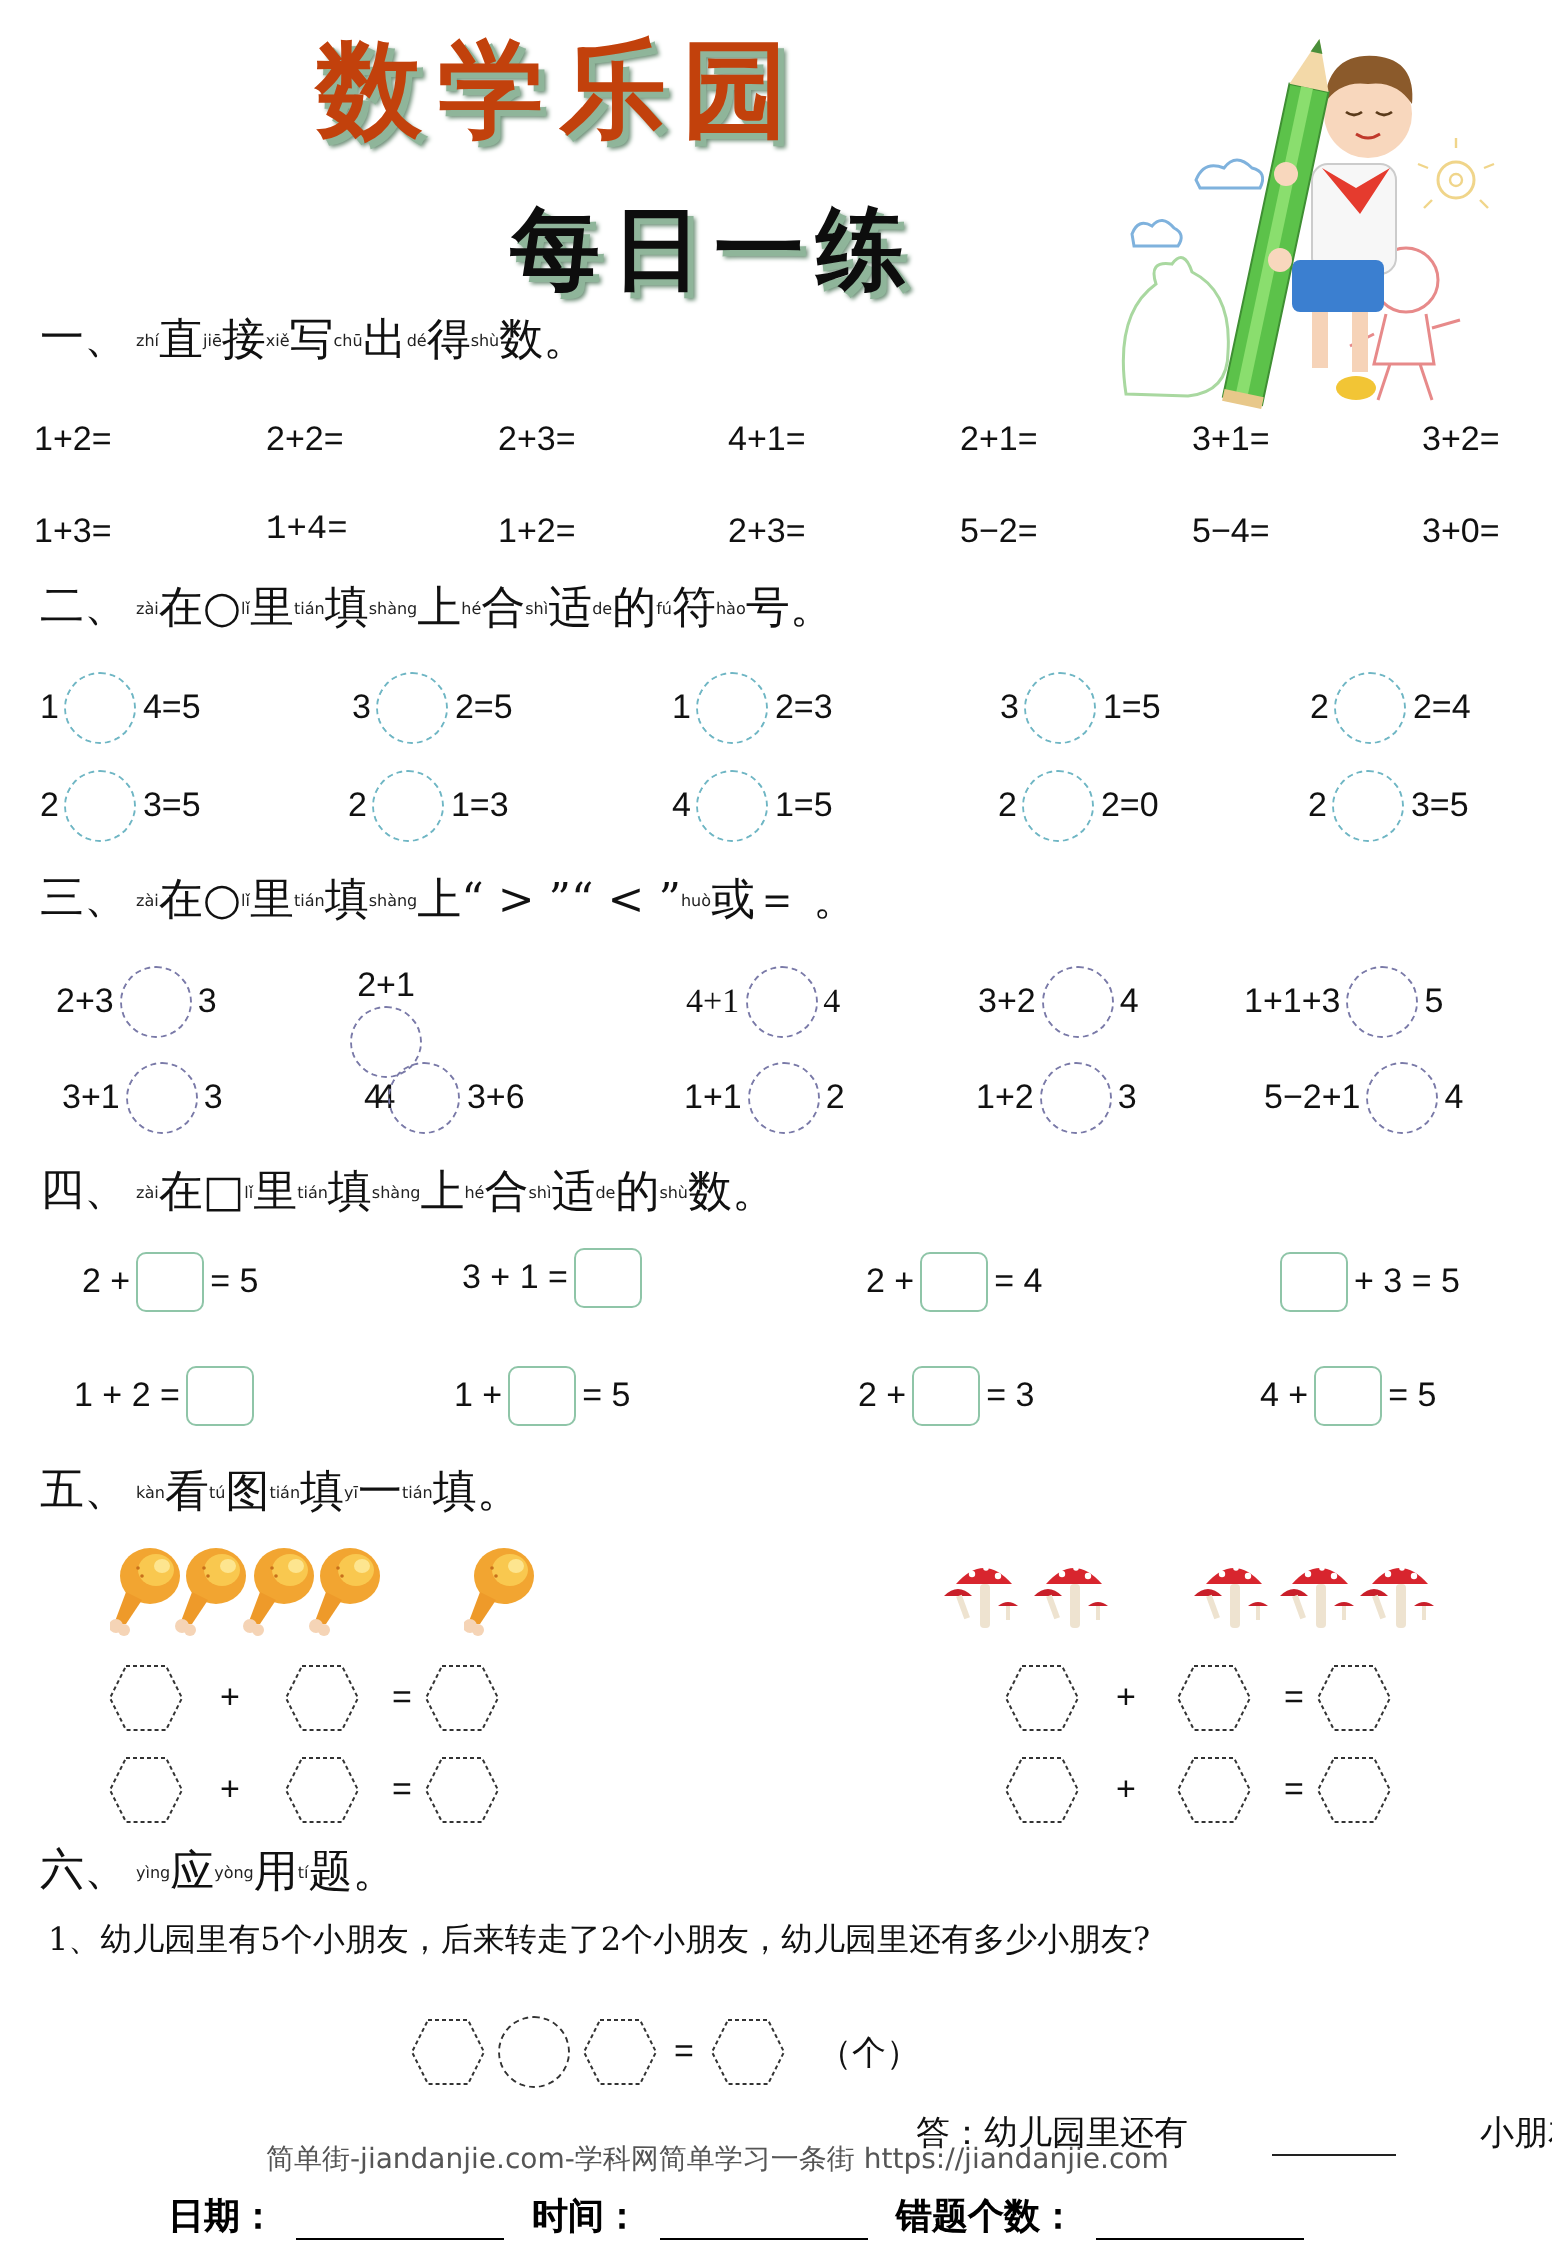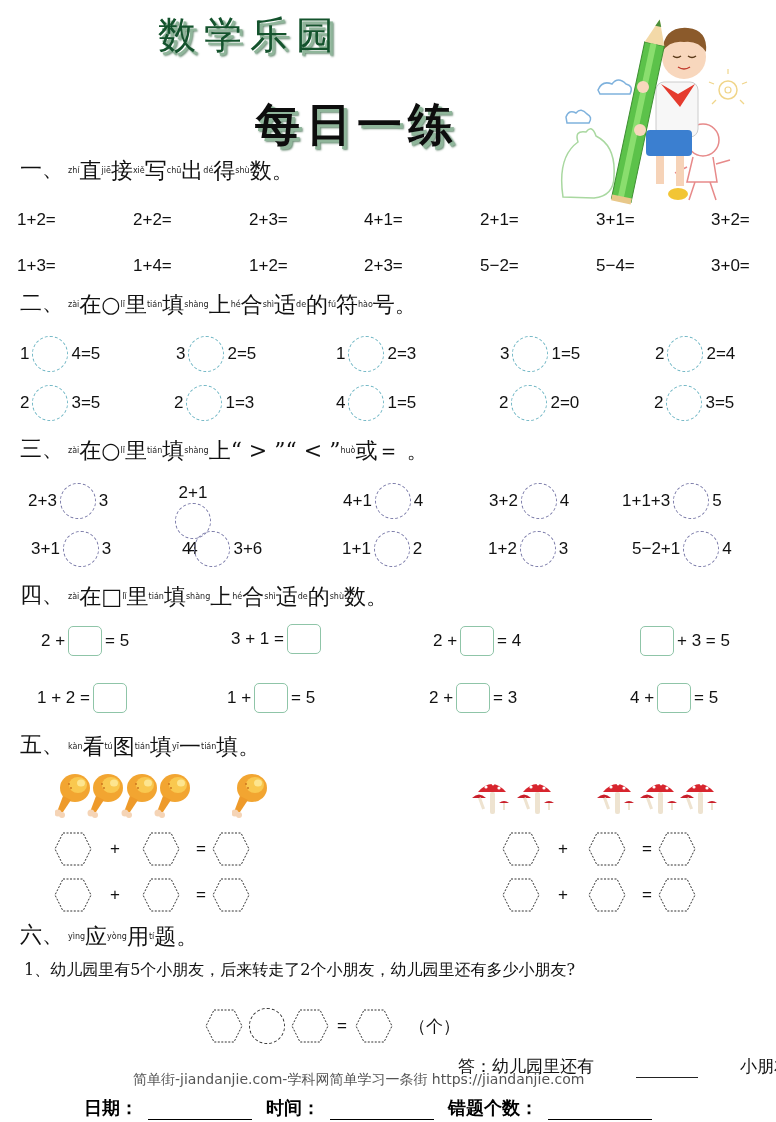--- a/index.html
+++ b/index.html
@@ -4,22 +4,22 @@
 <style>
   * { box-sizing: border-box; margin: 0; padding: 0; }
   html, body { width: 776px; height: 1122px; background: #ffffff; overflow: hidden; }
   body { position: relative; font-family: "DejaVu Sans", sans-serif; color: #111; }
 
   .abs { position: absolute; }
 
   
   .title-main {
     position: absolute; left: 158px; top: 10px;
-    font-family: "DejaVu Serif", serif; font-weight: 400; font-size: 38px; letter-spacing: 8px;
-    color: #14532d;
+    font-family: "DejaVu Serif", serif; font-weight: 700; font-size: 53px; letter-spacing: 8px;
+    color: #c2410c;
     text-shadow: 3px 3px 0 #8fb59a, 4px 4px 2px #6e8f78;
   }
   .title-sub {
     position: absolute; left: 255px; top: 95px;
     font-family: "DejaVu Serif", serif; font-weight: 900; font-size: 45px; letter-spacing: 6px;
     color: #0d0d0d;
     text-shadow: 3px 3px 0 #8fb59a, 4px 4px 2px #6e8f78;
   }
 
   
@@ -139,21 +139,21 @@
 <div>
   <span class="eq" style="left:17px; top:210px;">1+2=</span>
   <span class="eq" style="left:133px; top:210px;">2+2=</span>
   <span class="eq" style="left:249px; top:210px;">2+3=</span>
   <span class="eq" style="left:364px; top:210px;">4+1=</span>
   <span class="eq" style="left:480px; top:210px;">2+1=</span>
   <span class="eq" style="left:596px; top:210px;">3+1=</span>
   <span class="eq" style="left:711px; top:210px;">3+2=</span>
 
   <span class="eq" style="left:17px; top:256px;">1+3=</span>
-  <span class="eq" style="left:133px; top:256px;">1+4=</span>
+  <span class="eq" style="left:133px; top:256px;font-family:Liberation Mono, monospace;">1+4=</span>
   <span class="eq" style="left:249px; top:256px;">1+2=</span>
   <span class="eq" style="left:364px; top:256px;">2+3=</span>
   <span class="eq" style="left:480px; top:256px;">5−2=</span>
   <span class="eq" style="left:596px; top:256px;">5−4=</span>
   <span class="eq" style="left:711px; top:256px;">3+0=</span>
 </div>
 
 <div class="section-head" style="top:288px;">
   <span class="num">二、</span>
   <span class="ch">
@@ -297,21 +297,21 @@
   <div class="row-item" style="left:28px; top:483px;">
     <span>2+3</span>
       <span class="circle-gray"></span>
       <span>3</span>
   </div>
   <div class="row-item" style="left:172px; top:483px;flex-direction:column;">
     <span>2+1</span>
       <span class="circle-gray"></span>
       <span>4</span>
   </div>
-  <div class="row-item" style="left:343px; top:483px;">
+  <div class="row-item" style="left:343px; top:483px;font-family:Liberation Serif, serif;">
     <span>4+1</span>
       <span class="circle-gray"></span>
       <span>4</span>
   </div>
   <div class="row-item" style="left:489px; top:483px;">
     <span>3+2</span>
       <span class="circle-gray"></span>
       <span>4</span>
   </div>
   <div class="row-item" style="left:622px; top:483px;">

